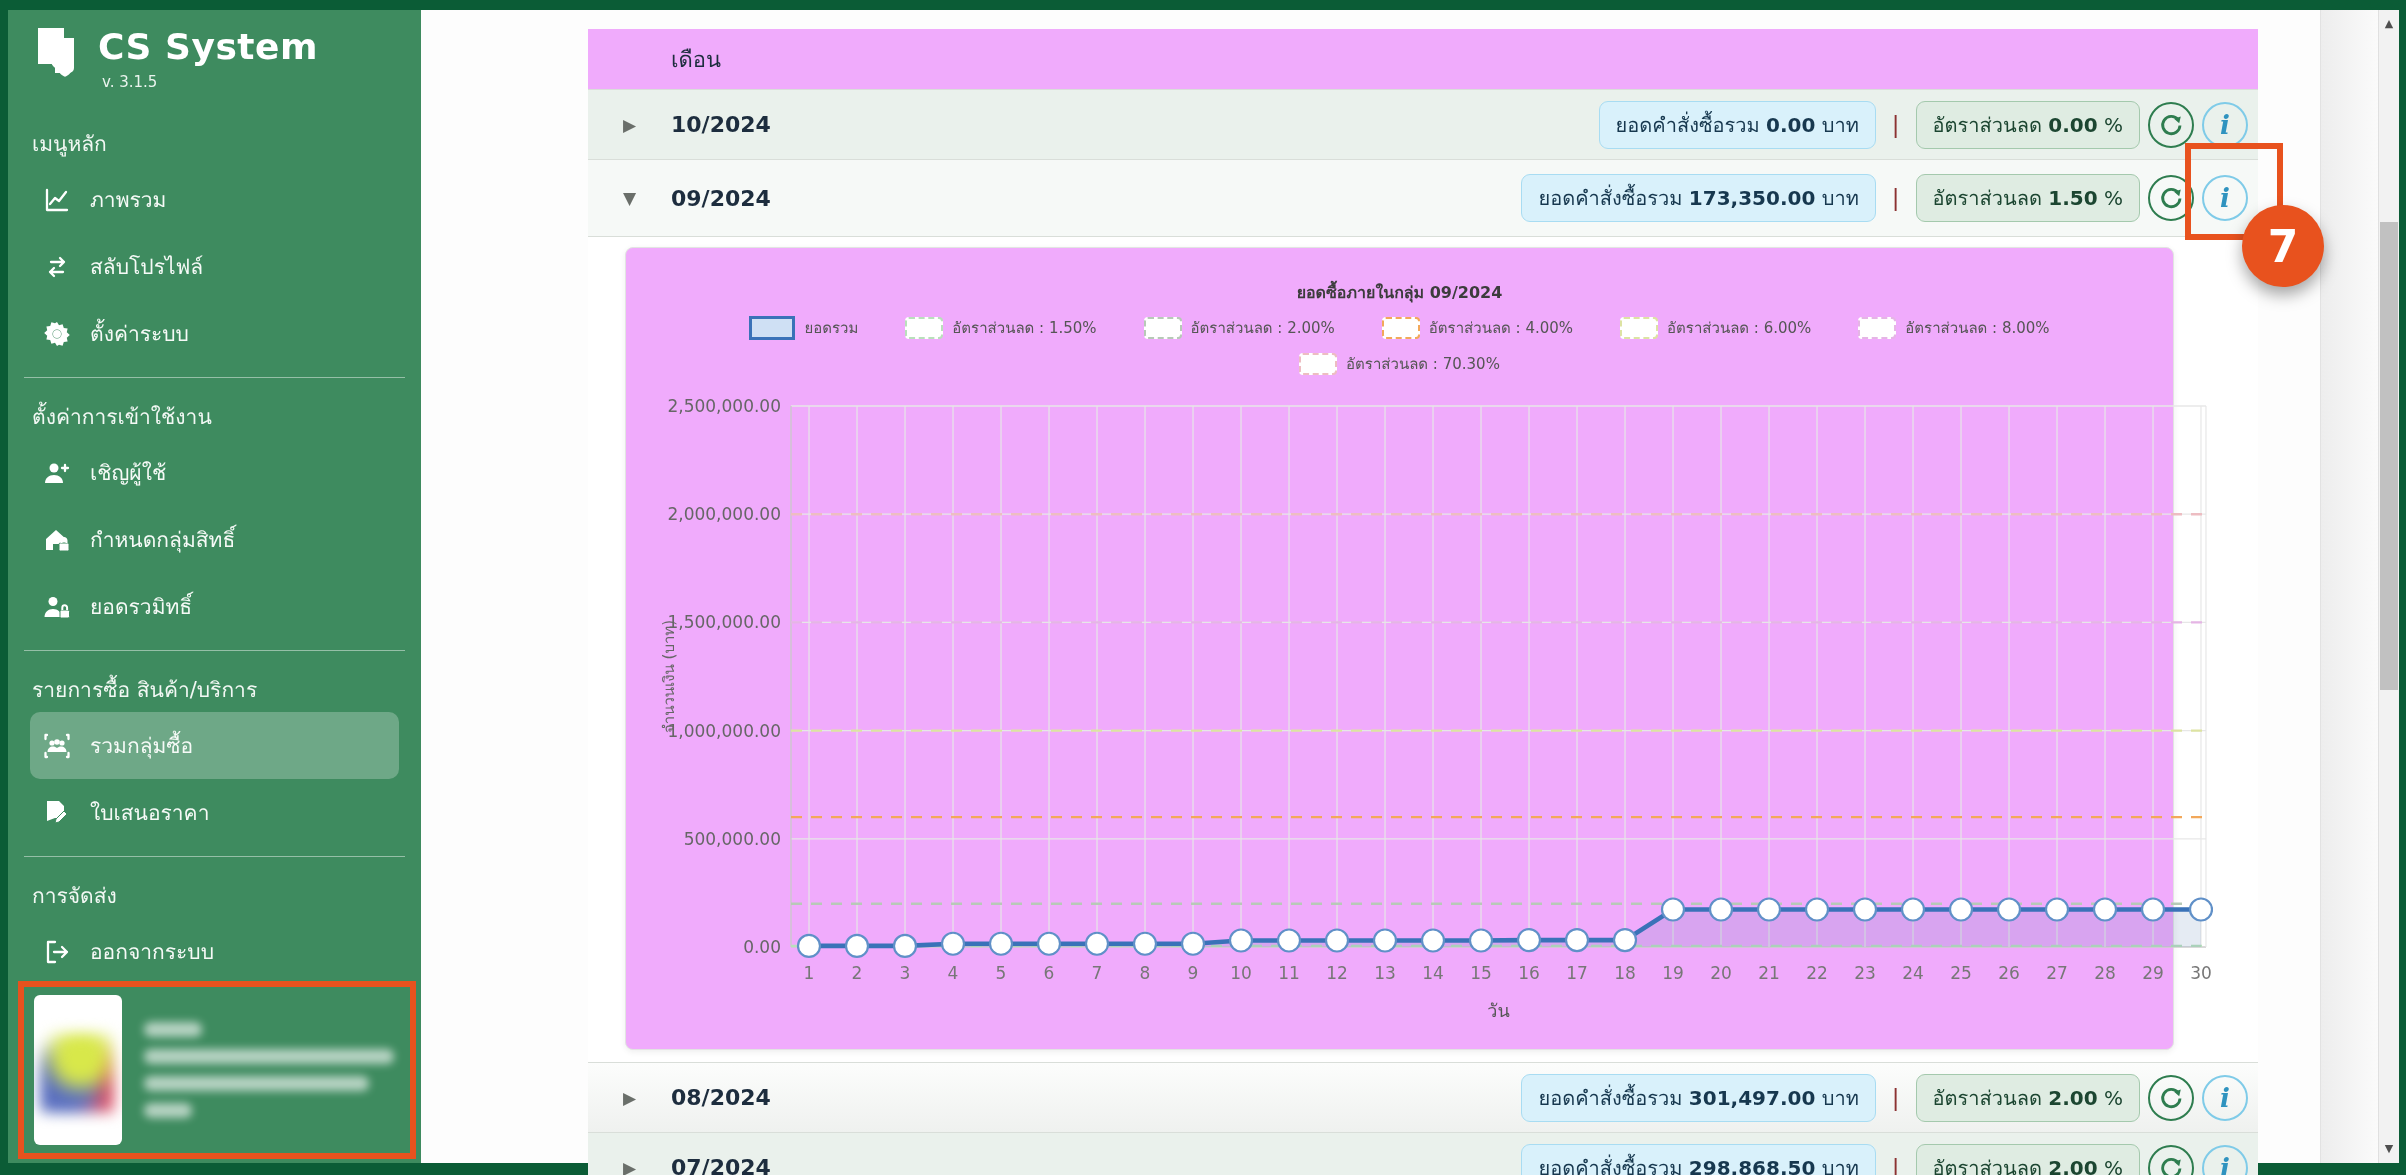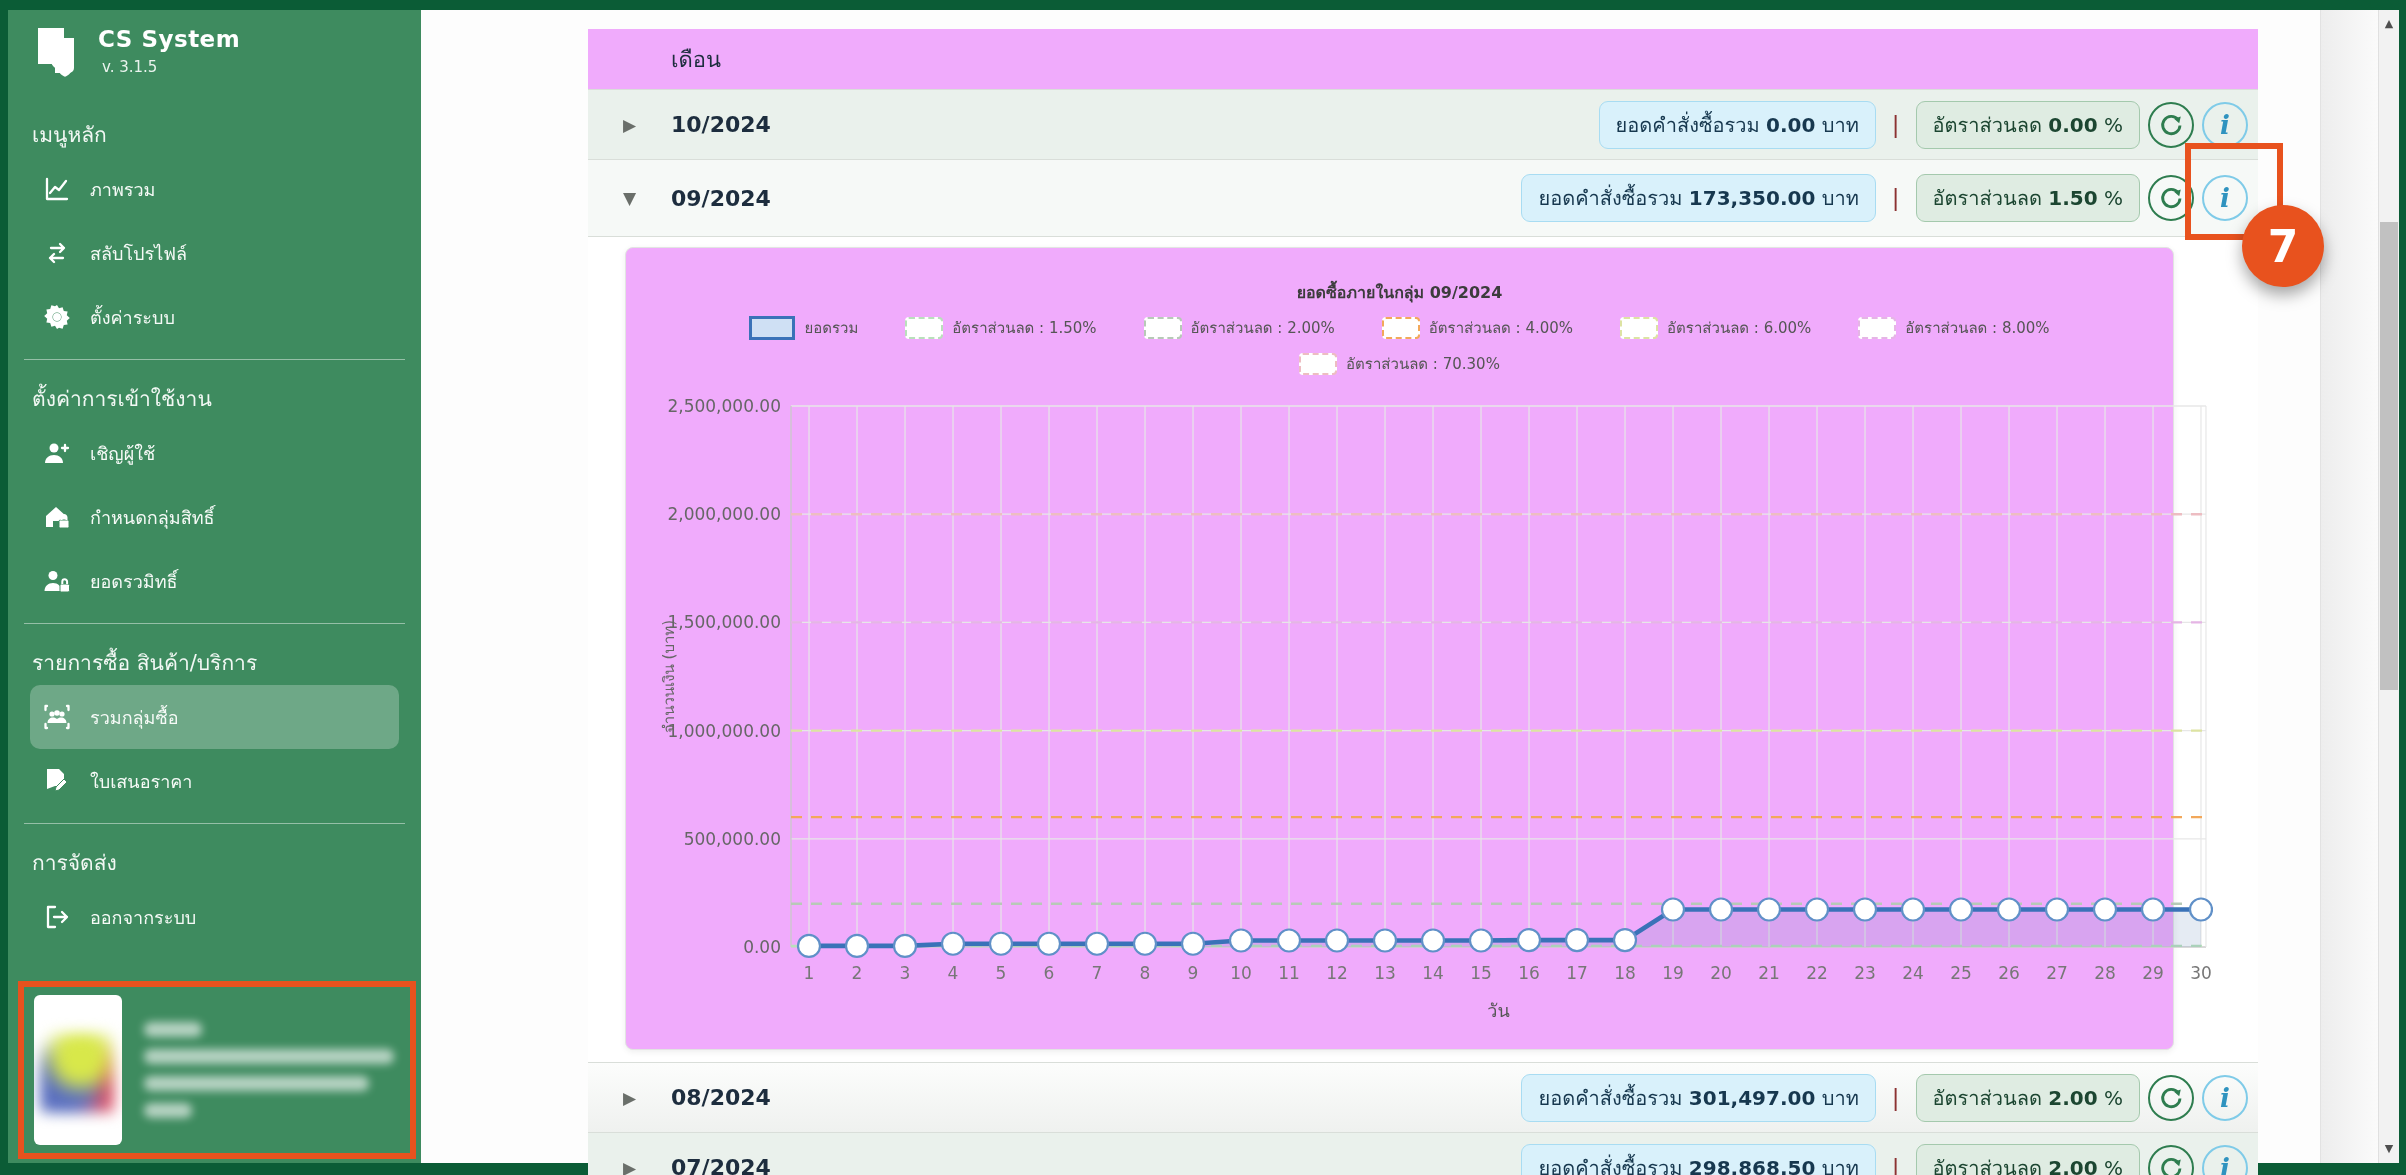--- a/index.html
+++ b/index.html
@@ -4,26 +4,26 @@
 <style>
   html,body{margin:0;padding:0;}
   body{width:2406px;height:1175px;overflow:hidden;background:#fdfdfd;
        font-family:"DejaVu Sans","Liberation Sans",sans-serif;position:relative;}
   #frame{position:absolute;inset:0;border:8px solid #0b5c36;border-top-width:10px;border-bottom-width:12px;box-sizing:border-box;}
   
   #sidebar{position:absolute;left:8px;top:10px;bottom:12px;width:413px;background:#3e8b5f;color:#f4f9f6;overflow:hidden;}
   .logo-row{display:flex;align-items:flex-start;padding:16px 0 14px 24px;}
   .logo-ic{width:52px;height:56px;flex:0 0 auto;}
   .logo-txt{margin-left:14px;}
-  .app-name{font-size:23px;font-weight:bold;color:#ffffff;letter-spacing:.5px;}
+  .app-name{font-size:36px;font-weight:bold;color:#ffffff;letter-spacing:.5px;}
   .app-ver{font-size:15px;margin-top:6px;color:#eaf4ee;padding-left:4px;}
   .side-sec{border-top:1px solid rgba(255,255,255,.45);margin:0 16px;padding:20px 6px 10px;}
   .side-sec:first-of-type{border-top:none;}
   .side-title{font-size:21px;font-weight:normal;color:#f2f8f4;margin:2px 0 6px 2px;}
-  .side-item{display:flex;align-items:center;gap:18px;padding:17px 12px;font-size:18px;color:#f6faf7;cursor:pointer;border-radius:10px;}
+  .side-item{display:flex;align-items:center;gap:18px;padding:17px 12px;font-size:21px;color:#f6faf7;cursor:pointer;border-radius:10px;}
   .side-item .ic{width:30px;height:30px;flex:0 0 auto;display:flex;align-items:center;justify-content:center;}
   .side-item.active{background:rgba(255,255,255,.25);}
   .ic svg{width:28px;height:28px;}
   
   #user-card{position:absolute;left:10px;bottom:4px;width:398px;height:178px;border:6px solid #e8521e;box-sizing:border-box;display:flex;align-items:center;padding:8px 10px;gap:22px;}
   #user-photo{width:88px;height:150px;background:#ffffff;border-radius:6px;position:relative;overflow:hidden;flex:0 0 auto;}
   #user-photo .blob{position:absolute;left:6px;top:38px;width:74px;height:80px;filter:blur(7px);
     background:
       radial-gradient(circle at 55% 30%,#d8e84a 0 30%,transparent 60%),
       radial-gradient(circle at 30% 65%,#5a6fc0 0 35%,transparent 65%),

